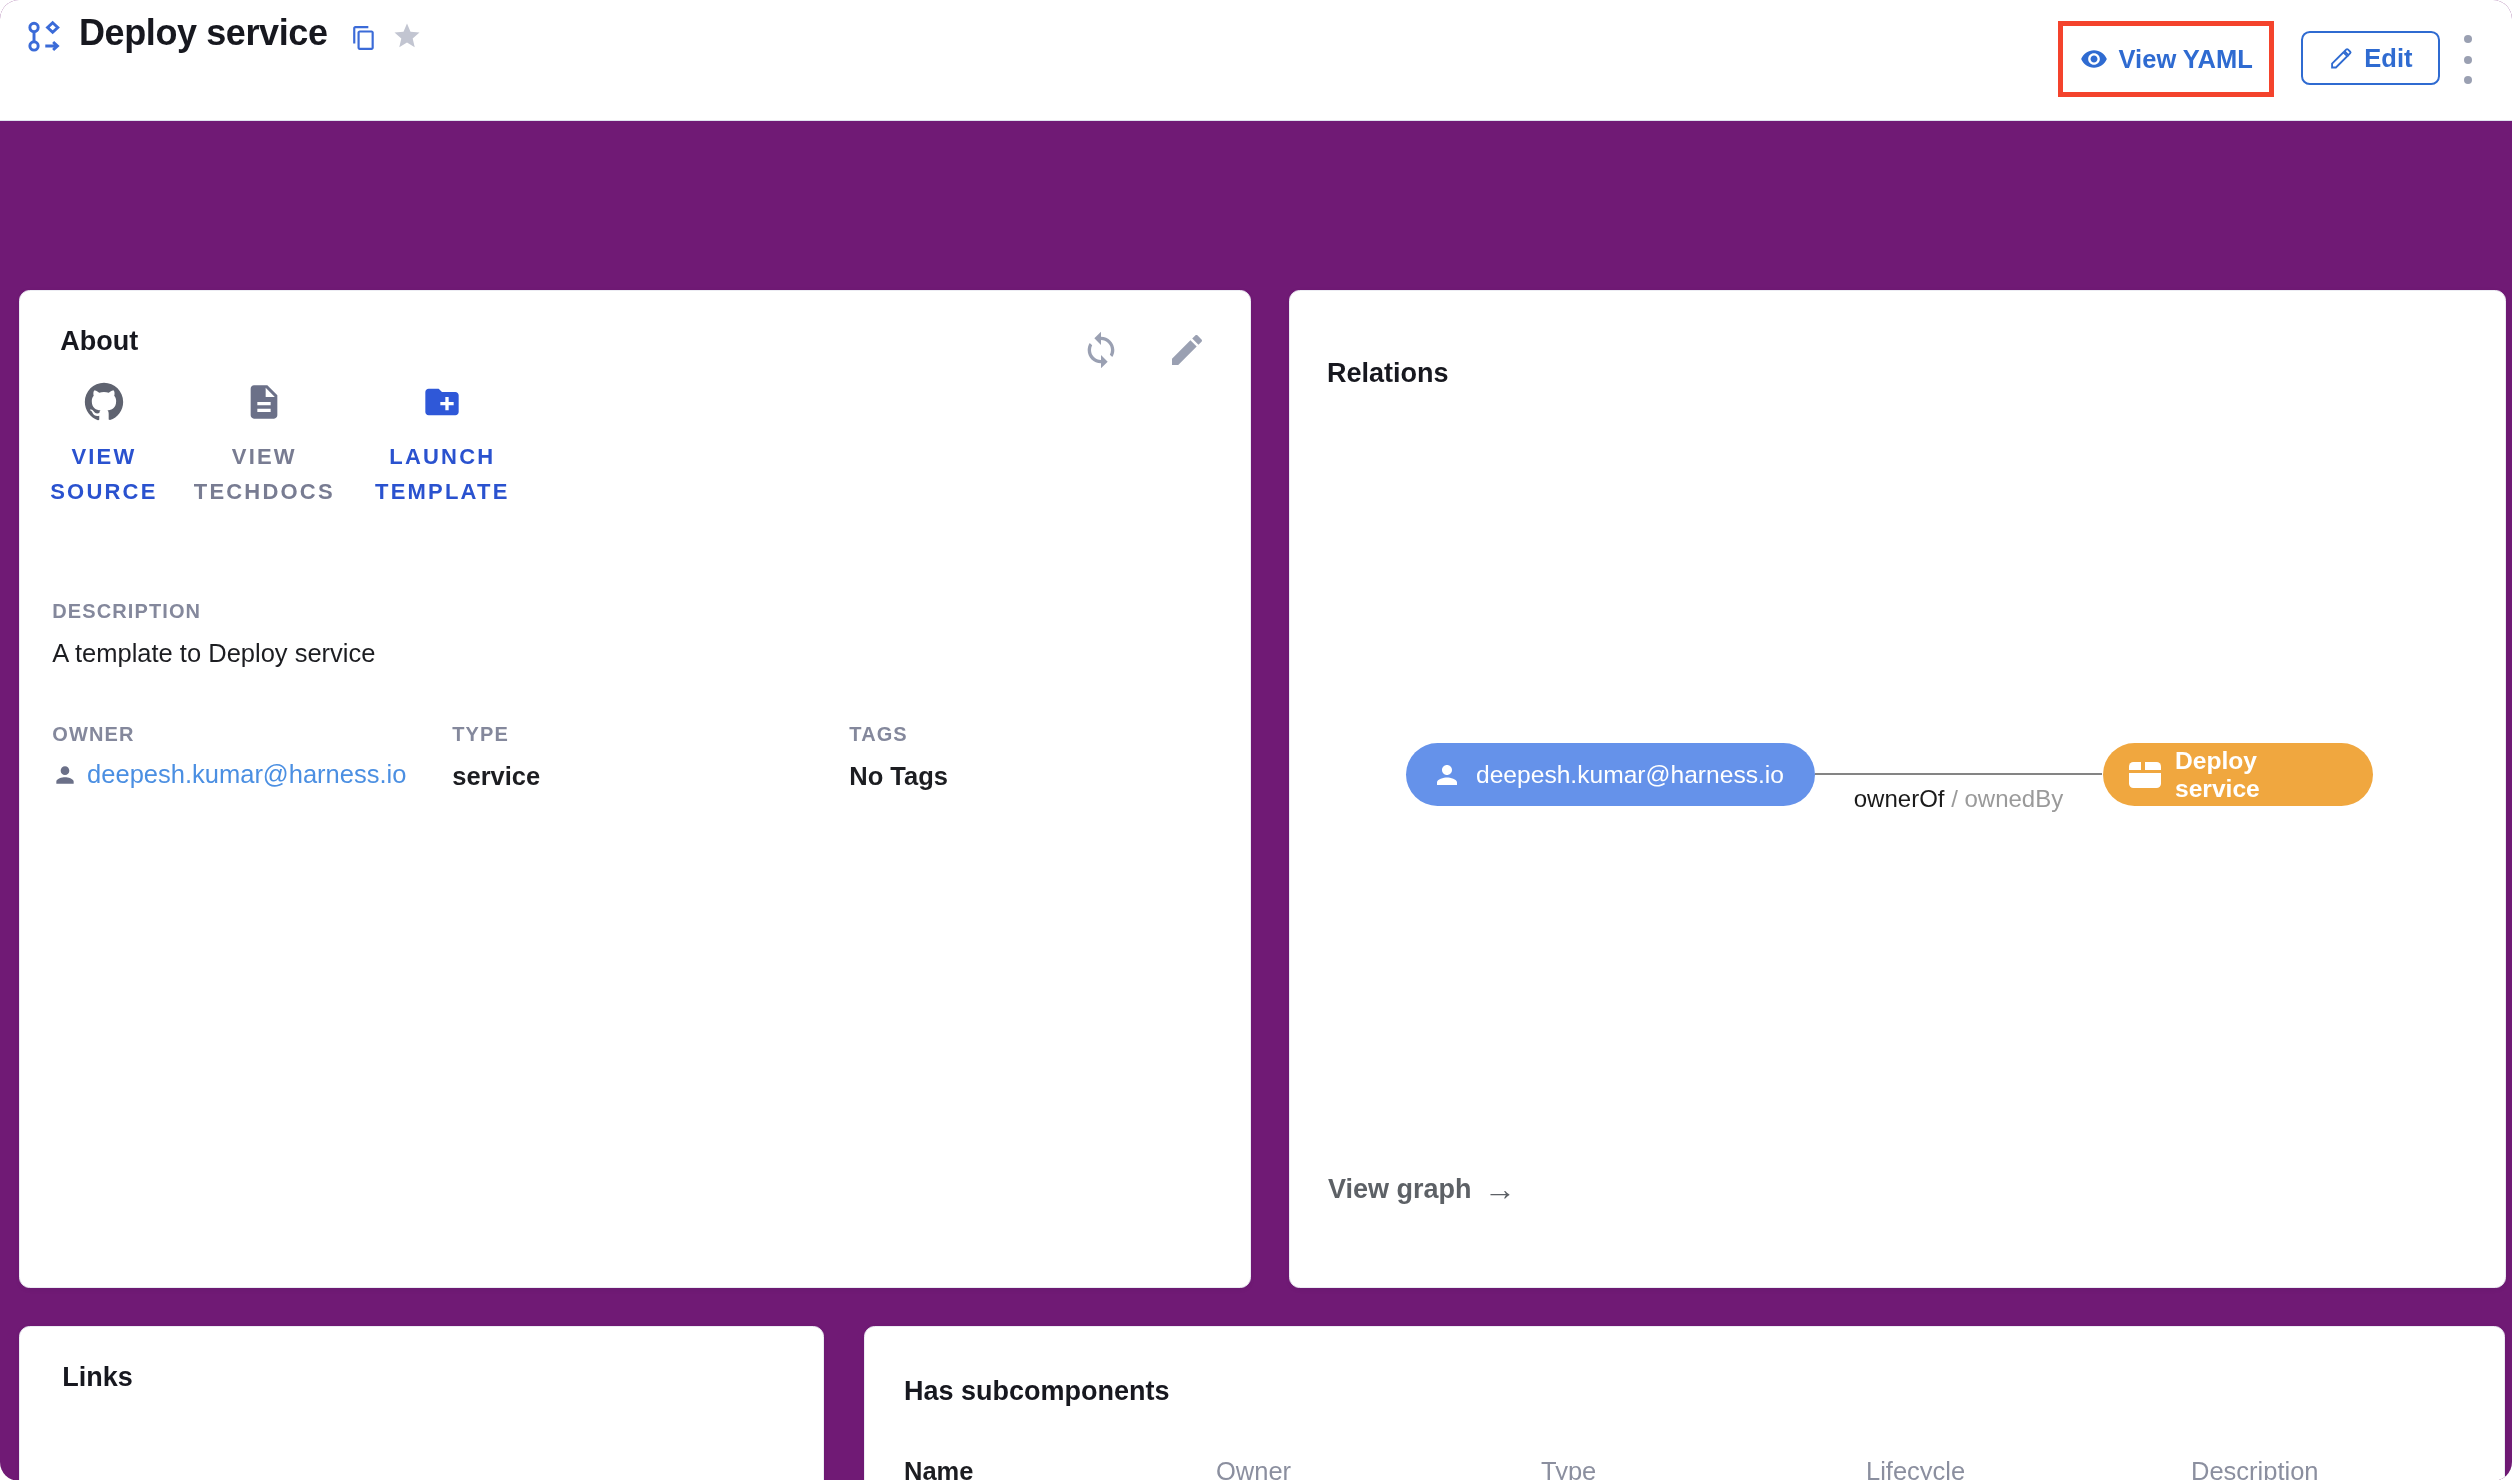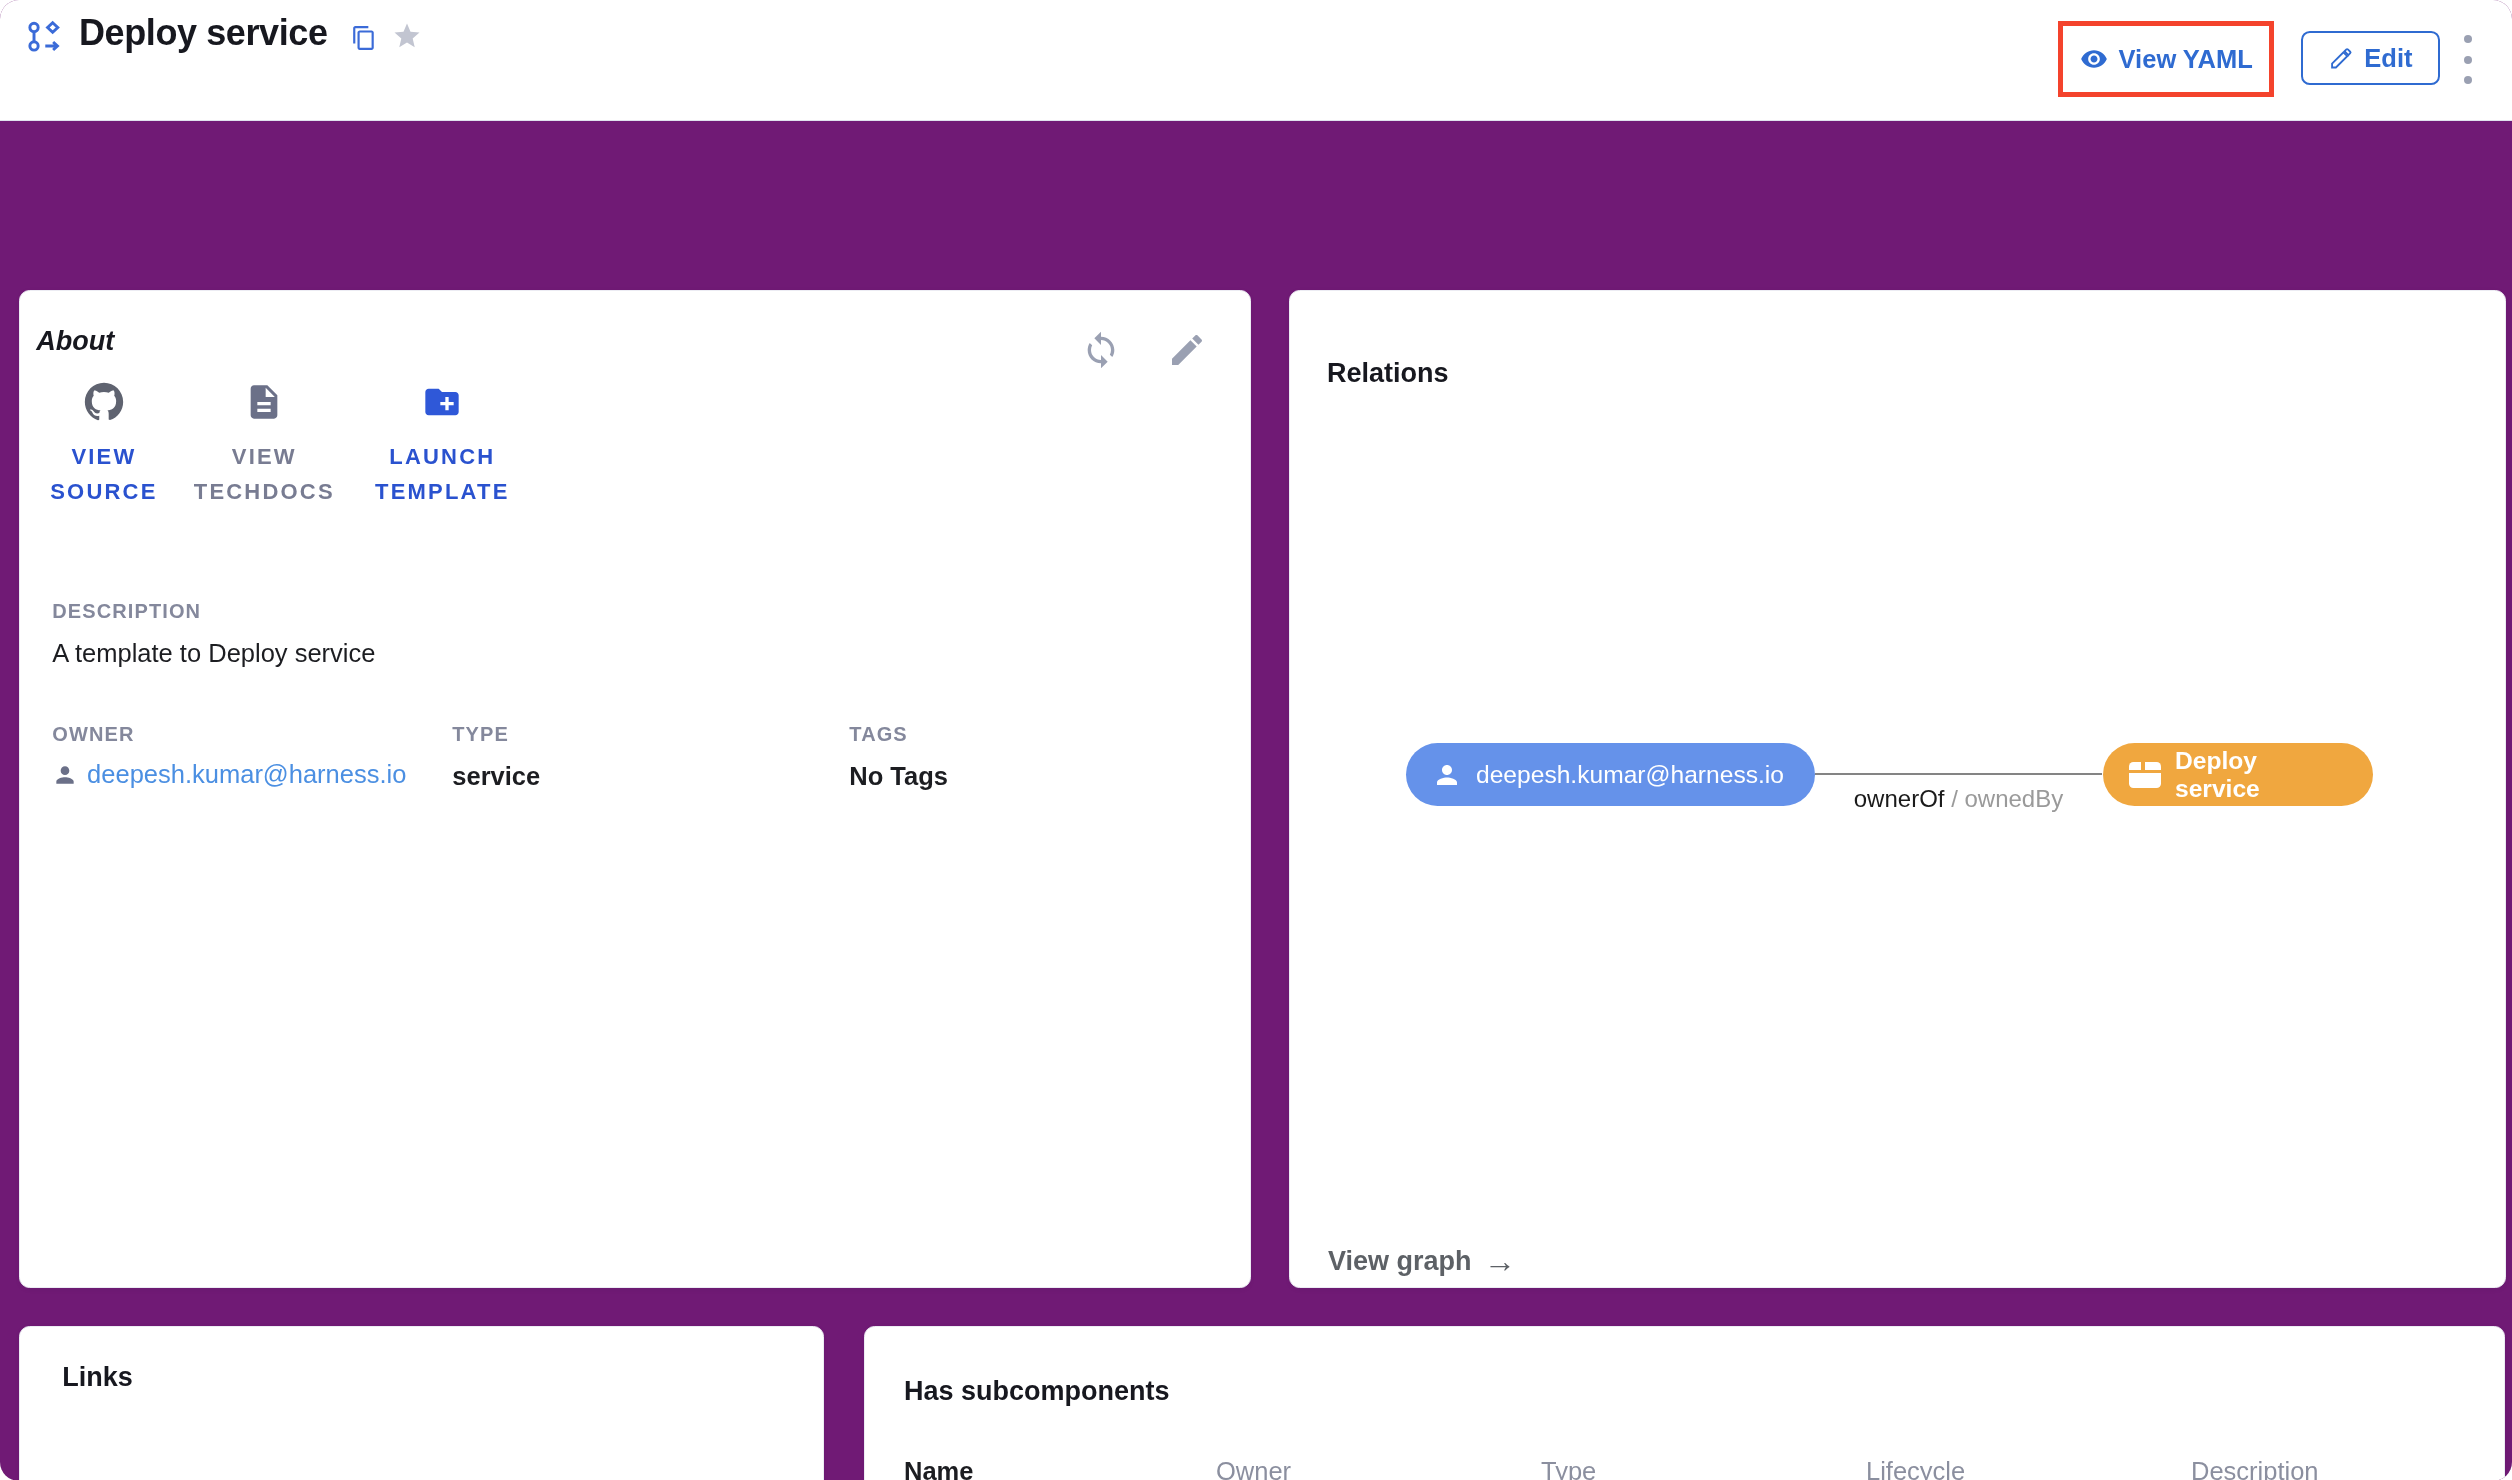--- a/index.html
+++ b/index.html
@@ -71,21 +71,21 @@
 
   
   .card {
     position:absolute; background:#ffffff; border-radius:10.5px;
     border:0.9px solid #ececf3; box-shadow:0 1.8px 5.3px rgba(25,30,60,0.05);
   }
   .card-heading { font-size:27px; font-weight:700; color:#17181f; }
 
   
   #about-card { left:19.3px; top:290px; width:1232px; height:998px; }
-  #about-card .card-heading { position:absolute; left:16px; top:35px;font-style:italic; }
+  #about-card .card-heading { position:absolute; left:40px; top:35px; }
   .sync-icon { position:absolute; left:1061px; top:39px; width:40px; height:40px; cursor:pointer; }
   .pencil-icon { position:absolute; left:1147px; top:39px; width:40px; height:40px; cursor:pointer; }
 
   .about-action { position:absolute; top:91px; width:176px; text-align:center; cursor:pointer; }
   .about-action .action-icon { width:40px; height:40px; }
   .action-label { margin-top:14px; font-size:22px; font-weight:700; letter-spacing:2.2px; line-height:35px; }
   .action-blue .action-label { color:#2a52cf; }
   .action-gray .action-label { color:#787c92; }
 
   .field-label {
@@ -119,21 +119,21 @@
     content:""; position:absolute; left:12.3px; top:0; width:3.5px; height:8px; background:#f0a73f;
   }
   .rel-edge { position:absolute; left:525px; top:482px; width:287px; height:1.8px; background:#848484; }
   .edge-label {
     position:absolute; left:525px; top:494px; width:287px; text-align:center;
     font-size:24px; white-space:nowrap;
   }
   .edge-primary { color:#1b1b1b; }
   .edge-secondary, .edge-sep { color:#9a9a9a; }
   .view-graph {
-    position:absolute; left:38px; top:955px; display:flex; align-items:center; gap:12.3px;
+    position:absolute; left:38px; top:883px; display:flex; align-items:center; gap:12.3px;
     color:#5d6166; font-size:27px; font-weight:700; cursor:pointer;
   }
   .arrow-glyph { font-size:32px; font-weight:400; line-height:27px; }
 
   
   #links-card { left:19.3px; top:1326px; width:805px; height:193px; }
   #links-card .card-heading { position:absolute; left:42px; top:35px; }
   #subcomponents-card { left:864px; top:1326px; width:1641px; height:193px; }
   #subcomponents-card .card-heading { position:absolute; left:39px; top:49px; }
   .table-header-row {

